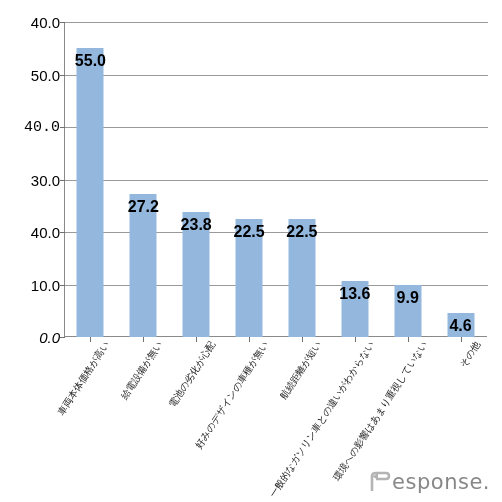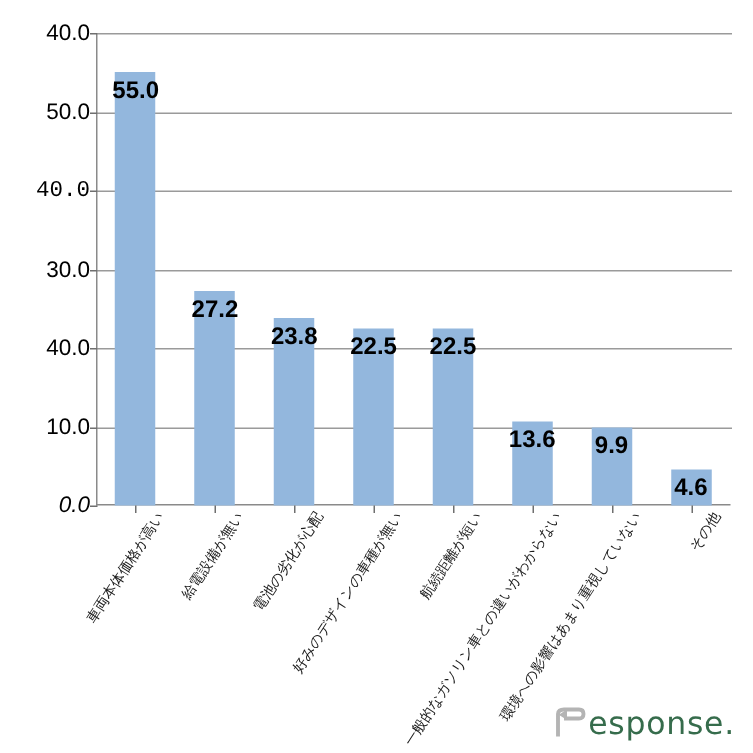--- a/index.html
+++ b/index.html
@@ -123,21 +123,21 @@
     position: absolute;
     right: 12px;
     bottom: 8px;
     display: flex;
     align-items: center;
     gap: 1px;
     opacity: 0.85;
   }
   .wm-text {
     font-size: 21px;
-    color: #14532d;
+    color: #737373;
     letter-spacing: 0.5px;
     font-family: "DejaVu Sans", sans-serif;
   }
   .wm-icon { display: block; }
 </style>
 </head>
 <body>
 
 <div id="chart-root">
 

